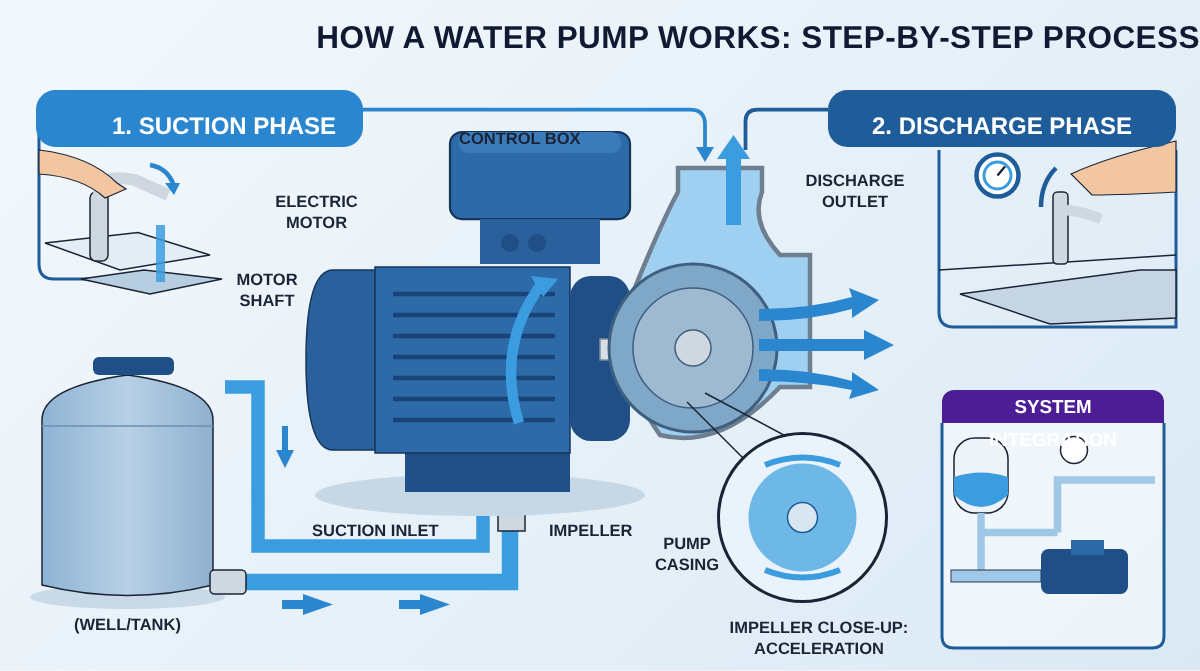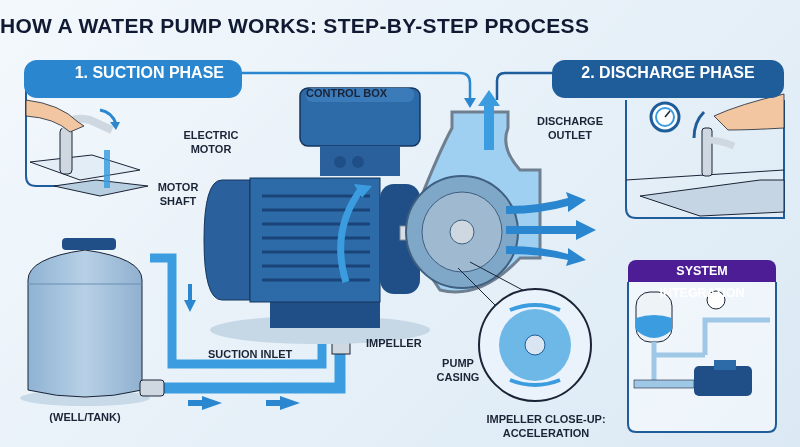--- a/index.html
+++ b/index.html
@@ -4,27 +4,27 @@
 <style>
   * { box-sizing: border-box; margin: 0; padding: 0; }
   html, body { width: 800px; height: 447px; overflow: hidden; }
   body {
     position: relative;
     font-family: "Liberation Sans", "DejaVu Sans", sans-serif;
     background: linear-gradient(135deg, #f3f8fc 0%, #e6f0f8 55%, #dbe9f4 100%);
     color: #14213d;
   }
   .title {
-    position: absolute; left: 0; top: 14px; width: 800px; text-align: left;
+    position: absolute; left: 0; top: 14px; width: 800px; text-align: right;
     font-weight: 700; font-size: 21px; letter-spacing: 0.3px; color: #111a33;
   }
   .pill {
     position: absolute; height: 38px; border-radius: 13px;
     color: #fff; font-weight: 700; font-size: 16px; line-height: 26px;
-    padding: 0 18px;
+    padding: 12px 18px;
   }
   .pill.suction { left: 24px; top: 60px; width: 218px; background: #2a86cf; text-align: right; }
   .pill.discharge { left: 552px; top: 60px; width: 232px; background: #1f5c9a; text-align: center; }
   .pill.system { left: 628px; top: 260px; width: 148px; height: 22px; line-height: 22px; font-size: 12.5px;
                  border-radius: 8px 8px 0 0; background: #4c1d95; padding: 0 8px; text-align: center; }
   .label {
     position: absolute; font-weight: 700; font-size: 11px; line-height: 14px;
     color: #1b2436; text-align: center; text-transform: uppercase;
   }
   .label.leftal { text-align: left; }
@@ -169,21 +169,21 @@
 </div>
 <div class="label" style="left:148px;top:180px;width:60px;">
   <div>MOTOR</div>
   <div>SHAFT</div>
 </div>
 <div class="label" style="left:530px;top:114px;width:80px;">
   <div>DISCHARGE</div>
   <div>OUTLET</div>
 </div>
 <div class="label leftal" style="left:208px;top:347px;">SUCTION INLET</div>
-<div class="label leftal" style="left:366px;top:336px;">IMPELLER</div>
+<div class="label leftal" style="left:366px;top:347px;">IMPELLER</div>
 <div class="label" style="left:428px;top:356px;width:60px;">
   <div>PUMP</div>
   <div>CASING</div>
 </div>
 <div class="label" style="left:30px;top:410px;width:110px;">
   <div>(WELL/TANK)</div>
 </div>
 <div class="label" style="left:476px;top:412px;width:140px;">
   <div>IMPELLER CLOSE-UP:</div>
   <div>ACCELERATION</div>

